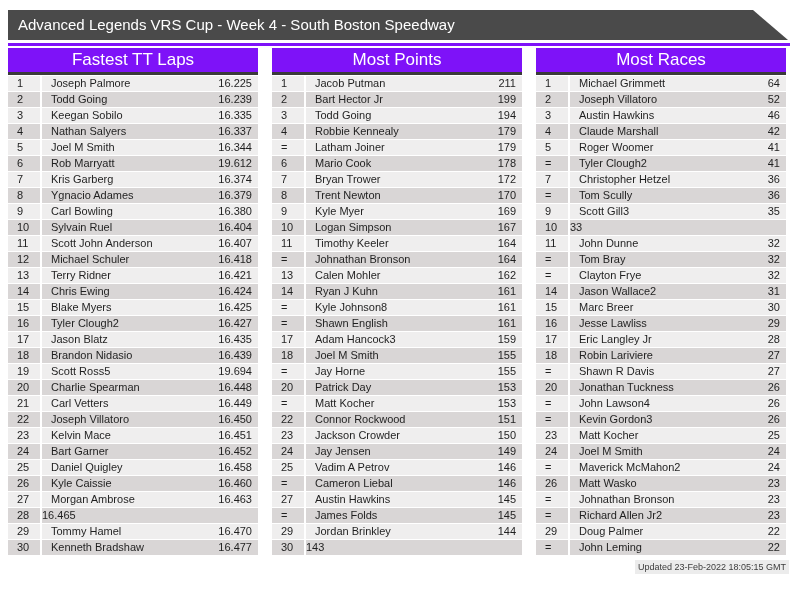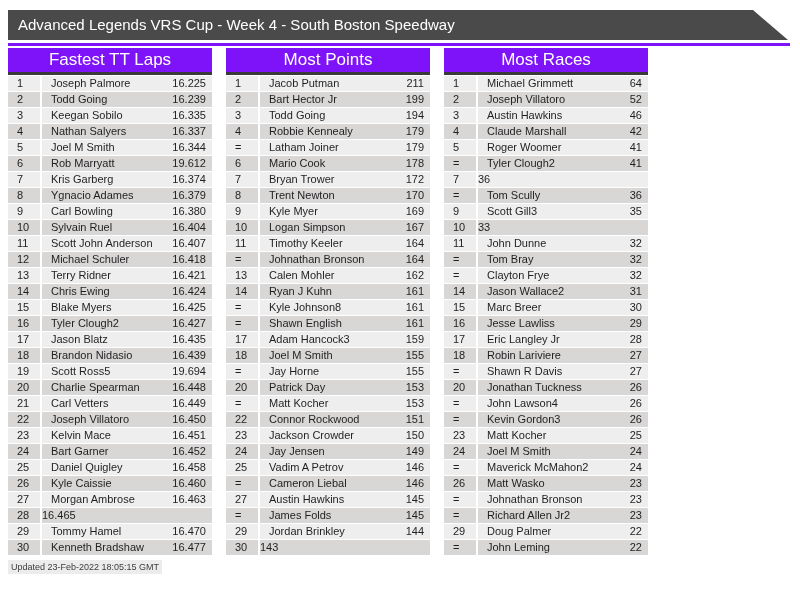--- a/index.html
+++ b/index.html
@@ -34,21 +34,21 @@
     background: #7e12f8;
   }
 
   
   .boards {
     position: absolute;
     left: 8px; top: 48px;
     display: flex;
     gap: 14px;
   }
-  .board { width: 204px; }
+  .board { width: 250px; }
   .board-title {
     height: 24px;
     line-height: 24px;
     background: #7e12f8;
     border-bottom: 3px solid #3a3a3a;
     color: #ffffff;
     font-size: 17px;
     text-align: center;
   }
   .rows { margin-top: 1px; }
@@ -79,21 +79,21 @@
     padding-right: 6px;
     text-align: right;
     white-space: nowrap;
   }
 
   
   .footer-wrap {
     position: absolute;
     left: 8px; top: 556px;
     width: 781px;
-    text-align: left;
+    text-align: right;
   }
   .footer {
     display: inline-block;
     background: #ececec;
     color: #3c3c3c;
     font-size: 9px;
     padding: 2px 3px;
   }
 </style>
 </head>
@@ -446,20 +446,21 @@
             <span class="name">Roger Woomer</span>
             <span class="value">41</span>
           </div>
           <div class="row">
             <span class="rank">=</span>
             <span class="name">Tyler Clough2</span>
             <span class="value">41</span>
           </div>
           <div class="row">
             <span class="rank">7</span>
+            <span class="name">Christopher Hetzel</span>
             <span class="value">36</span>
           </div>
           <div class="row">
             <span class="rank">=</span>
             <span class="name">Tom Scully</span>
             <span class="value">36</span>
           </div>
           <div class="row">
             <span class="rank">9</span>
             <span class="name">Scott Gill3</span>

